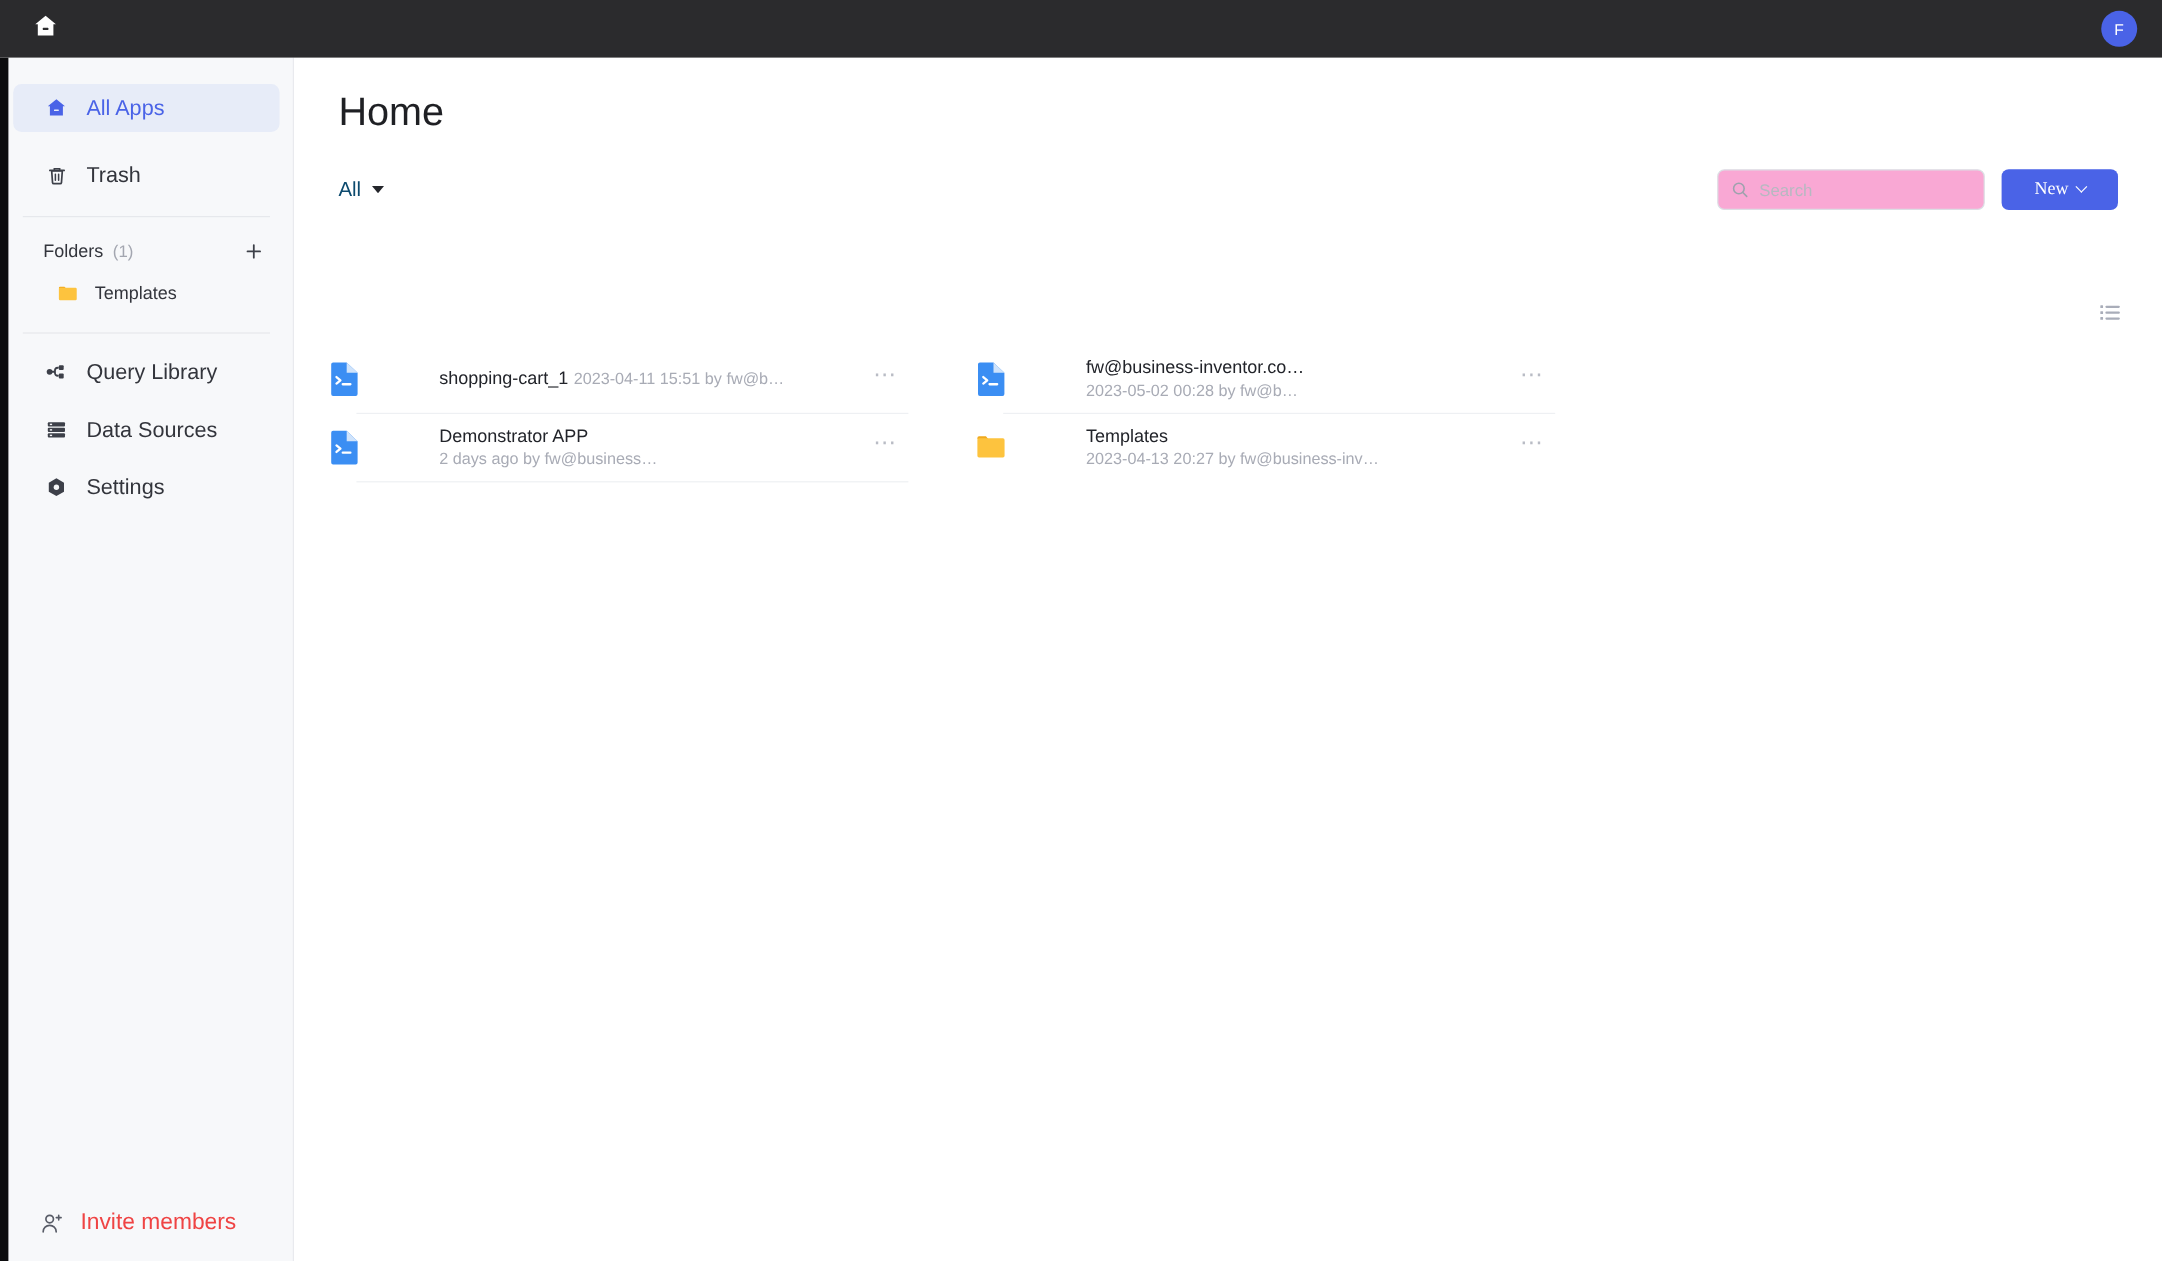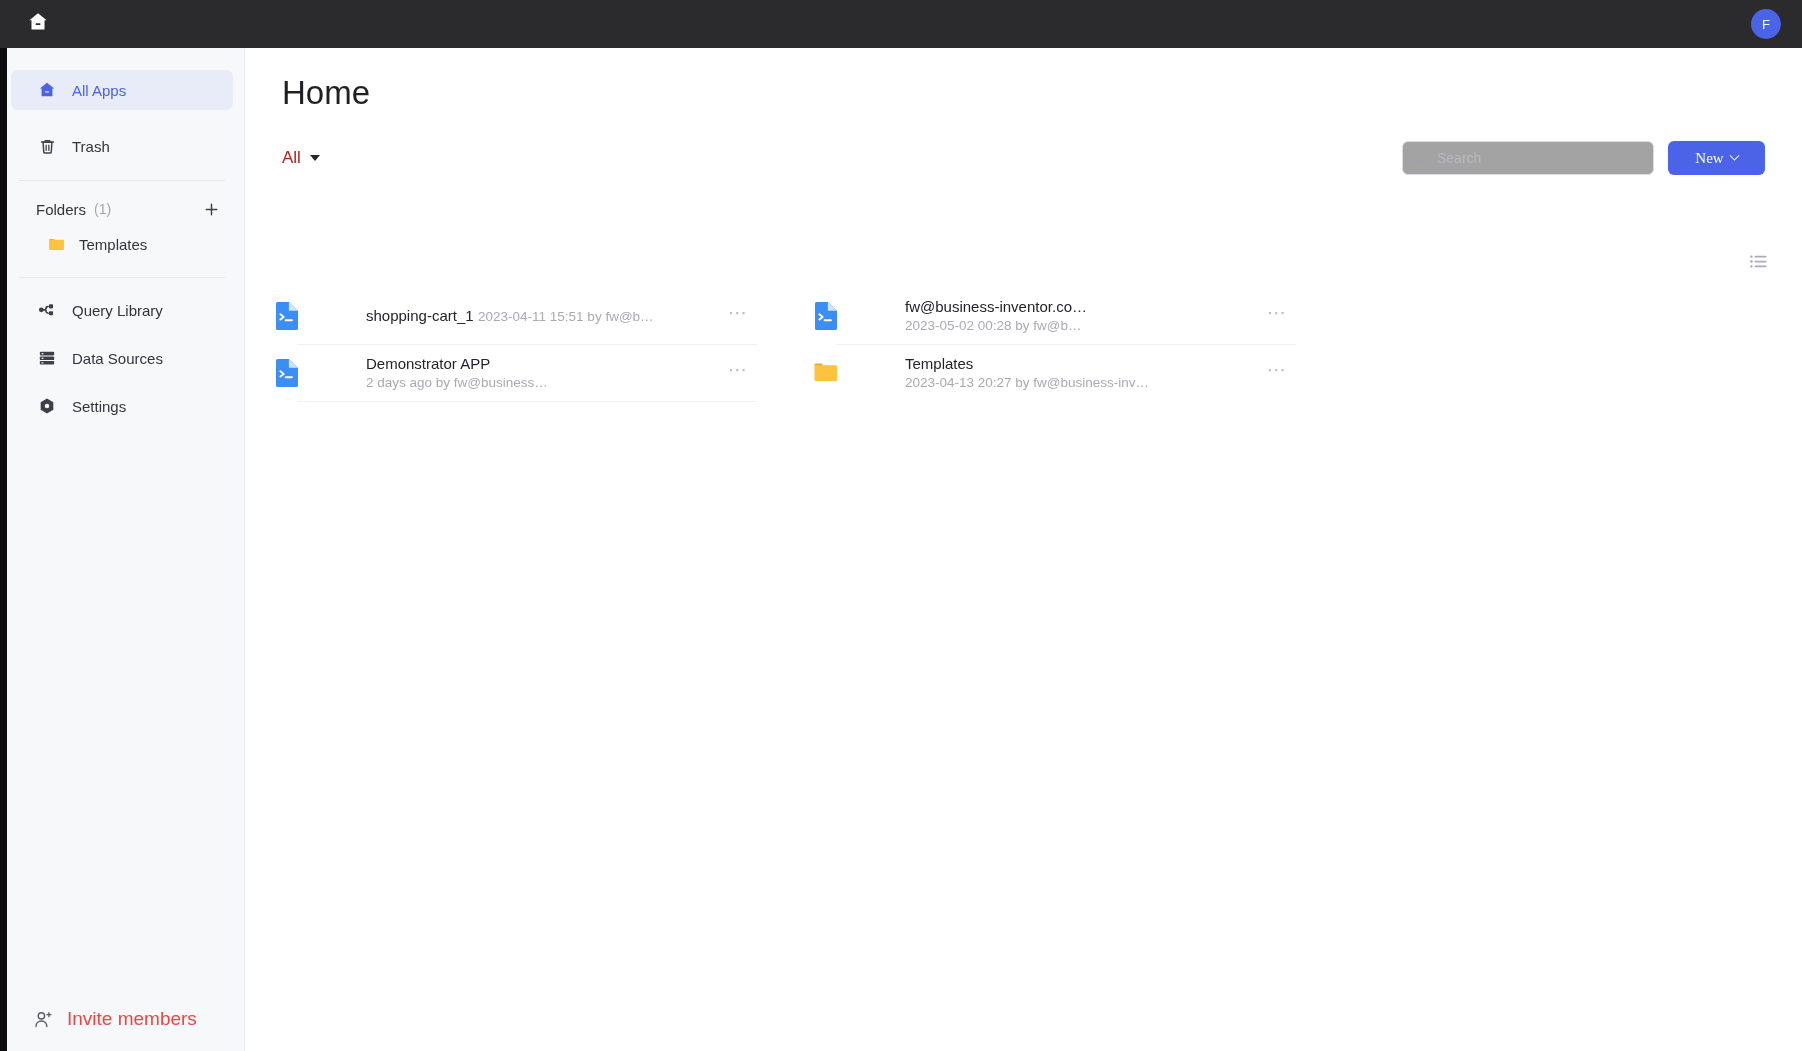--- a/index.html
+++ b/index.html
@@ -73,21 +73,21 @@
 
   .nav-item {
     display: flex;
     align-items: center;
     height: 40px;
     margin: 0 11px;
     padding-left: 25px;
     border-radius: 7px;
     cursor: pointer;
     color: #33353c;
-    font-size: 15px;
+    font-size: 18px;
   }
   .nav-item.active { background: #e7ecf8; color: #4a63e7; }
   .nav-item .ico {
     width: 22px; height: 22px;
     margin-right: 14px;
     display: flex; align-items: center; justify-content: center;
     flex: 0 0 auto;
   }
   .nav-item .lbl { white-space: nowrap; }
 
@@ -183,47 +183,47 @@
     right: 37px;
     height: 34px;
     display: flex;
     align-items: center;
   }
 
   .filter-all {
     display: flex;
     align-items: center;
     font-size: 17px;
-    color: #b91c1c;
+    color: #0c4a6e;
     cursor: pointer;
     height: 30px;
   }
   .filter-all .caret {
     margin-left: 9px;
     width: 0; height: 0;
     border-left: 5px solid transparent;
     border-right: 5px solid transparent;
     border-top: 6px solid #24262b;
   }
 
   .toolbar-right {
     margin-left: auto;
     display: flex;
     align-items: center;
   }
 
   .search-box {
-    width: 252px;
+    width: 223px;
     height: 34px;
     border: 1px solid #dcdee4;
     border-radius: 6px;
     display: flex;
     align-items: center;
     padding: 0 10px;
-    background: #a3a3a3;
+    background: #f9a8d4;
   }
   .search-box .s-ico { margin-right: 8px; display: flex; flex: 0 0 auto; }
   .search-box input {
     border: none;
     outline: none;
     font-size: 14px;
     font-family: "Liberation Sans", sans-serif;
     color: #333;
     width: 100%;
     background: transparent;

